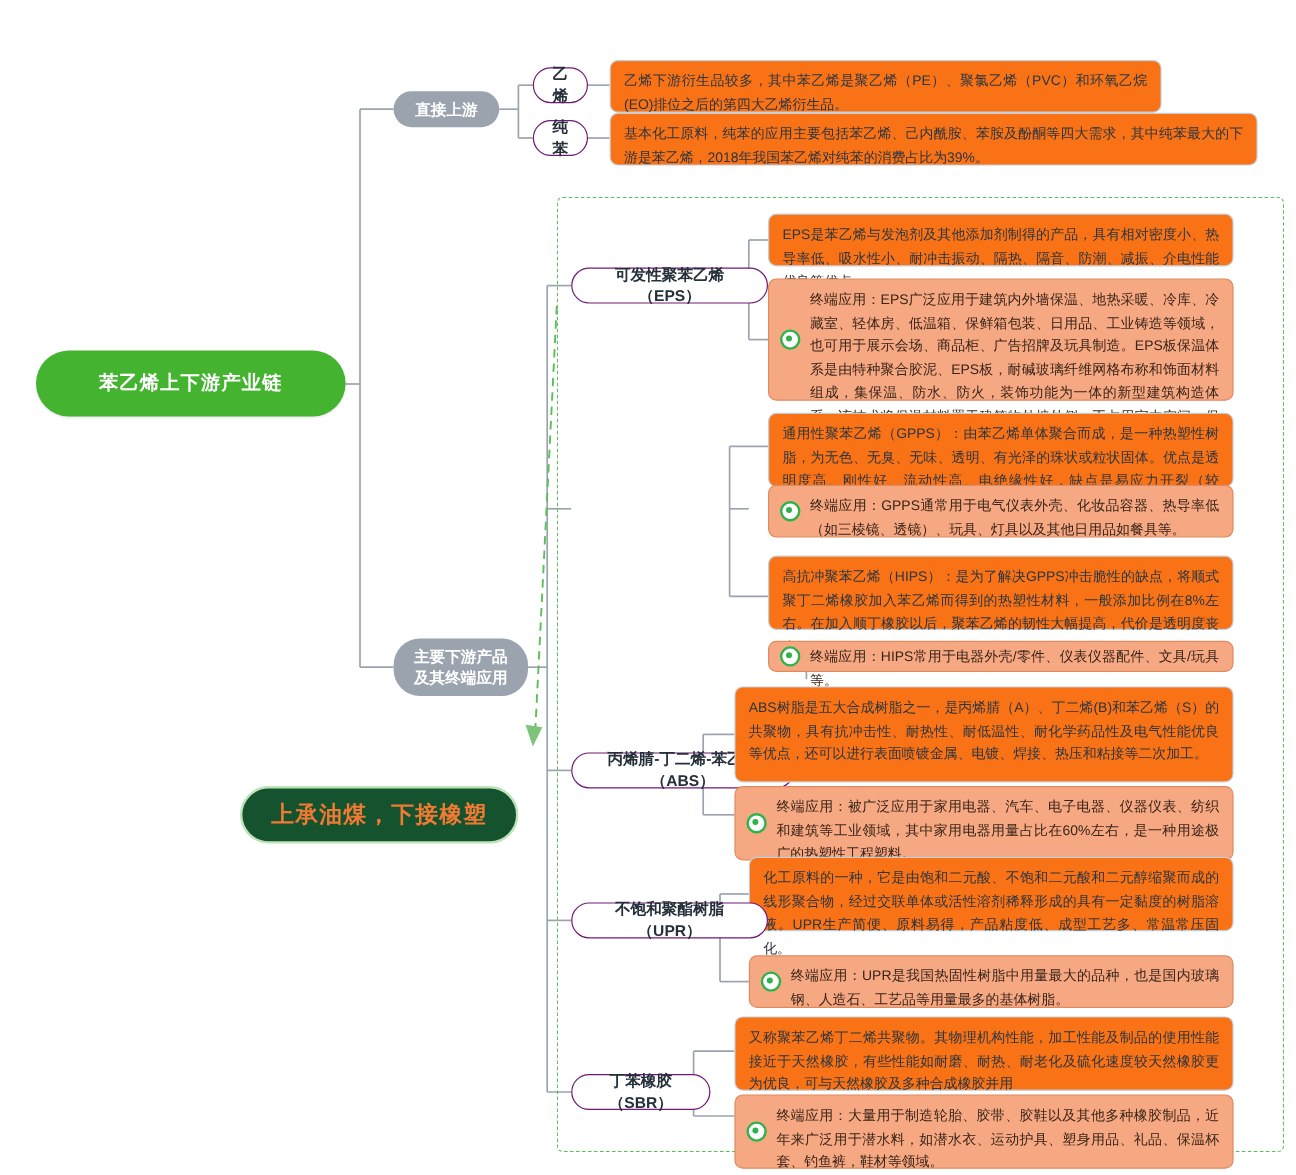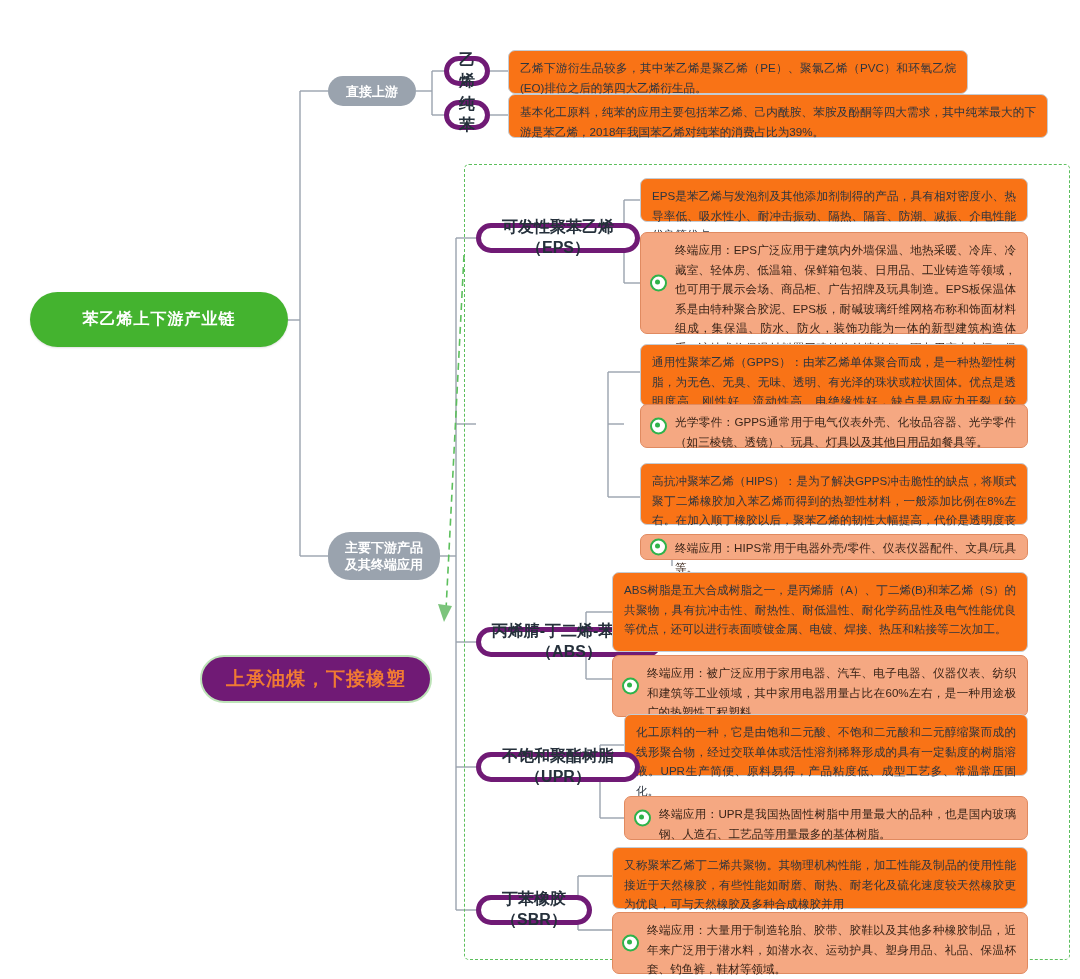--- a/index.html
+++ b/index.html
@@ -29,23 +29,23 @@
     background:#9aa3ae;border-radius:22px;
     display:flex;align-items:center;justify-content:center;
     color:#ffffff;font-weight:bold;font-size:13px;line-height:17px;
     text-align:center;
   }
   .cat.c1{left:328px;top:76px;width:88px;height:30px;}
   .cat.c2{left:328px;top:532px;width:112px;height:48px;text-align:right;}
 
   
   .lbl{
-    background:#ffffff;border:5px solid #701a75;border-radius:20px;
+    background:#ffffff;border:1px solid #701a75;border-radius:20px;
     display:flex;align-items:center;justify-content:flex-end;
-    color:#25303b;font-weight:bold;font-size:16px;text-align:center;
+    color:#25303b;font-weight:bold;font-size:13px;text-align:center;
     padding:0 10px;
   }
 
   
   .desc{
     background:#f97316;border:1px solid #c4ccd4;border-radius:7px;
     color:#2c3540;font-size:11.6px;line-height:19.5px;
     padding:7px 11px 6px 11px;
     box-sizing:border-box;
     text-align:justify;
@@ -74,21 +74,21 @@
   
   .dashregion{
     position:absolute;left:464px;top:164px;width:604px;height:794px;
     border:1.6px dashed #5cbf5c;border-radius:5px;
     background:transparent;
   }
 
   
   .slogan{
     left:200px;top:655px;width:232px;height:48px;
-    background:#701a75;border:2px solid #bde3b8;border-radius:26px;
+    background:#14532d;border:2px solid #bde3b8;border-radius:26px;
     display:flex;align-items:center;justify-content:center;
     color:#f07a33;font-size:19px;font-weight:bold;letter-spacing:1px;
   }
 </style>
 </head>
 <body>
 
 <div id="canvas">
 
   <svg id="wires" viewBox="0 0 1080 979">
@@ -200,21 +200,21 @@
   <div class="appbox" style="left:640px;top:232px;width:388px;height:102px;">
     <span class="bullet"></span>
     <span>终端应用：EPS广泛应用于建筑内外墙保温、地热采暖、冷库、冷藏室、轻体房、低温箱、保鲜箱包装、日用品、工业铸造等领域，也可用于展示会场、商品柜、广告招牌及玩具制造。EPS板保温体系是由特种聚合胶泥、EPS板，耐碱玻璃纤维网格布称和饰面材料组成，集保温、防水、防火，装饰功能为一体的新型建筑构造体系，该技术将保温材料置于建筑物外墙外侧，不占用室内空间，保温效果明显，便于设计建筑外形。</span>
   </div>
 
   <div class="node desc" style="left:640px;top:344px;width:388px;height:62px;">
     <span>通用性聚苯乙烯（GPPS）：由苯乙烯单体聚合而成，是一种热塑性树脂，为无色、无臭、无味、透明、有光泽的珠状或粒状固体。优点是透明度高、刚性好、流动性高、电绝缘性好，缺点是易应力开裂（较脆）。</span>
   </div>
   <div class="appbox" style="left:640px;top:404px;width:388px;height:44px;">
     <span class="bullet"></span>
-    <span>光学零件：GPPS通常用于电气仪表外壳、化妆品容器、光学零件（如三棱镜、透镜）、玩具、灯具以及其他日用品如餐具等。</span>
+    <span>终端应用：GPPS通常用于电气仪表外壳、化妆品容器、热导率低（如三棱镜、透镜）、玩具、灯具以及其他日用品如餐具等。</span>
   </div>
   <div class="node desc" style="left:640px;top:463px;width:388px;height:62px;">
     <span>高抗冲聚苯乙烯（HIPS）：是为了解决GPPS冲击脆性的缺点，将顺式聚丁二烯橡胶加入苯乙烯而得到的热塑性材料，一般添加比例在8%左右。在加入顺丁橡胶以后，聚苯乙烯的韧性大幅提高，代价是透明度丧失。</span>
   </div>
   <div class="appbox" style="left:640px;top:534px;width:388px;height:26px; padding-top:3px;">
     <span class="bullet"></span>
     <span>终端应用：HIPS常用于电器外壳/零件、仪表仪器配件、文具/玩具等。</span>
   </div>
 
   <div class="node lbl" style="left:476px;top:627px;width:186px;height:30px;">

